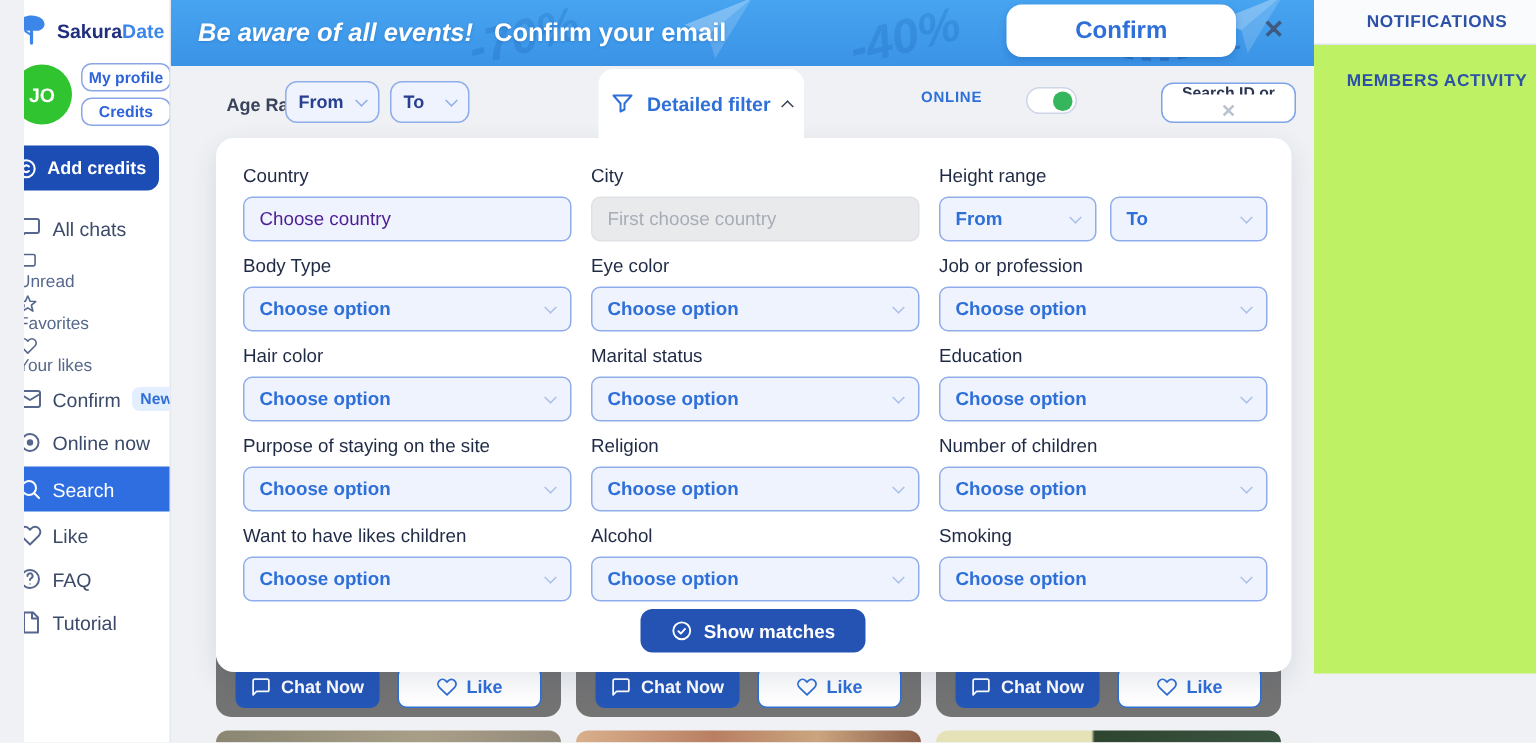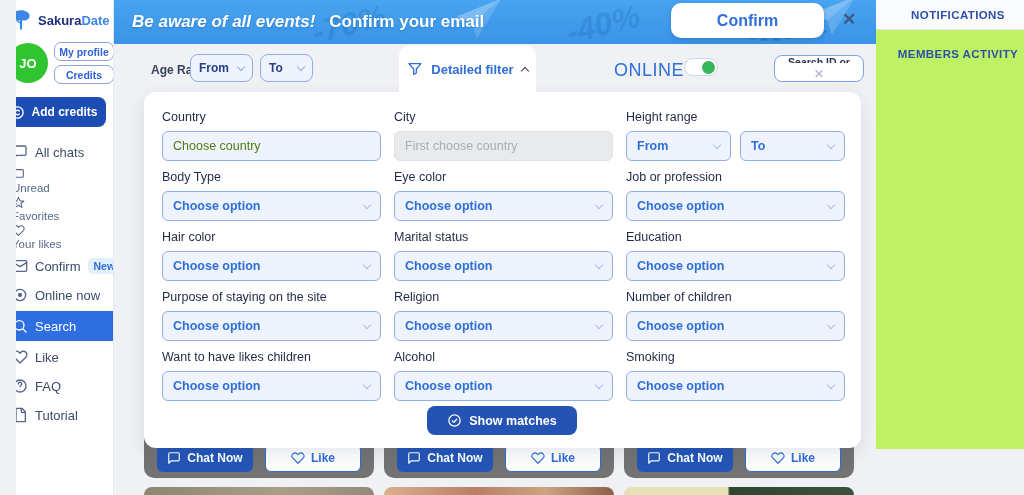--- a/index.html
+++ b/index.html
@@ -44,21 +44,21 @@
 
   
   .main { position:absolute; left:98px; top:44px; width:762px; height:451px; background:#eff1f4; z-index:1; }
   .age-label { position:absolute; left:37px; top:19px; font-size:12px; font-weight:bold; color:#39425a; }
   .mini-select { position:absolute; top:10px; height:28px; background:#eef3fd; border:1.5px solid #8fadea; border-radius:8px; display:flex; align-items:center; justify-content:space-between; padding:0 8px; font-size:12px; font-weight:bold; color:#27408f; cursor:pointer; }
   .ms-from { left:76px; width:63px; } .ms-to { left:146px; width:53px; }
   .chev { width:6px; height:6px; border-right:1.6px solid #8fadea; border-bottom:1.6px solid #8fadea; transform:rotate(45deg); margin-top:-3px; }
   .chev.up { border-color:#3a4254; transform:rotate(-135deg); margin-top:3px; }
   .tab { position:absolute; left:285px; top:2px; width:137px; height:46px; background:#fff; border-radius:10px 10px 0 0; display:flex; align-items:center; justify-content:center; gap:8px; font-size:13px; font-weight:bold; color:#2e6fd8; cursor:pointer; z-index:4; }
   .funnel { width:16px; height:16px; color:#2e6fd8; } .funnel svg { width:100%; height:100%; }
-  .online { position:absolute; left:500px; top:16px; font-size:18px; font-weight:normal; letter-spacing:.5px; color:#2e6fd8;text-align:right; }
+  .online { position:absolute; left:500px; top:16px; font-size:10px; font-weight:bold; letter-spacing:.5px; color:#2e6fd8;text-align:right; }
   .toggle { position:absolute; left:570px; top:14px; width:34px; height:18px; background:#fff; border:1px solid #ccd6e6; border-radius:9px; cursor:pointer; }
   .knob { position:absolute; right:2px; top:1.5px; width:13px; height:13px; border-radius:50%; background:#35b55c; }
   .searchid { position:absolute; left:660px; top:11px; width:90px; height:27px; background:#fff; border:1.5px solid #7fa3e8; border-radius:8px; display:flex; align-items:center; padding:0 6px; gap:4px; cursor:text;flex-direction:column; }
   .searchid .ph-text { font-size:10.5px; font-weight:bold; color:#2b3550; white-space:nowrap; overflow:hidden; flex:1; }
   .searchid .clear { color:#b9c2d0; font-size:12px; font-weight:bold; cursor:pointer; }
 
   
   .results { position:absolute; left:30px; top:394px; width:712px; height:40px; display:flex; gap:10px; z-index:1; }
   .rcard { width:230px; height:40px; background:#737373; border-radius:0 0 10px 10px; display:flex; align-items:center; justify-content:center; gap:12px; }
   .chatnow { width:96px; height:28px; background:#2456b7; border:none; border-radius:6px; color:#fff; font-size:12px; font-weight:bold; display:flex; align-items:center; justify-content:center; gap:6px; cursor:pointer; }
@@ -68,21 +68,21 @@
   .ph { width:230px; height:8px; border-radius:8px 8px 0 0; cursor:pointer; }
   .p1 { background:linear-gradient(90deg,#8a8672,#a99f88 60%,#93897a); }
   .p2 { background:linear-gradient(90deg,#d9b08c,#b97f63 40%,#caa57f 70%,#8c5f4a); }
   .p3 { background:linear-gradient(90deg,#e6e2b8 45%,#2e4530 46%,#3a5340); }
 
   
   .card { position:absolute; left:30px; top:48px; width:717px; height:356px; background:#fff; border-radius:12px; box-shadow:0 6px 18px rgba(40,60,100,.12); z-index:3; padding:18px 0 0 18px; }
   .grid { display:grid; grid-template-columns:219px 219px 219px; column-gap:13px; row-gap:9px; }
   .field .flabel { font-size:12.5px; color:#1f2a44; margin-bottom:7px; }
   .ctrl { height:30px; border-radius:6px; display:flex; align-items:center; justify-content:space-between; padding:0 10px; font-size:12.5px; cursor:pointer; }
-  .ctrl.inp { background:#eef3fd; border:1.5px solid #8fadea; color:#4d7c0f; cursor:text;align-items:center; }
+  .ctrl.inp { background:#eef3fd; border:1.5px solid #8fadea; color:#4c1d95; cursor:text;align-items:center; }
   .ctrl.dis { background:#e9eaec; border:1.5px solid #e0e1e4; color:#a8adb8; cursor:default; }
   .ctrl.sel { background:#eef3fd; border:1.5px solid #8fadea; color:#2e6fd8; font-weight:bold; }
   .ctrl .chev { border-color:#a9c0ea; }
   .range { display:flex; gap:9px; }
   .range .ctrl { flex:1; }
   .show-matches { position:absolute; left:283px; top:314px; width:150px; height:29px; background:#2453b4; border:none; border-radius:8px; color:#fff; font-size:12.5px; font-weight:bold; display:flex; align-items:center; justify-content:center; gap:7px; cursor:pointer; }
   .cc { width:15px; height:15px; color:#fff; } .cc svg { width:100%; height:100%; }
 
   
   .rightpanel { position:absolute; left:860px; top:0; width:164px; height:495px; z-index:5; }

